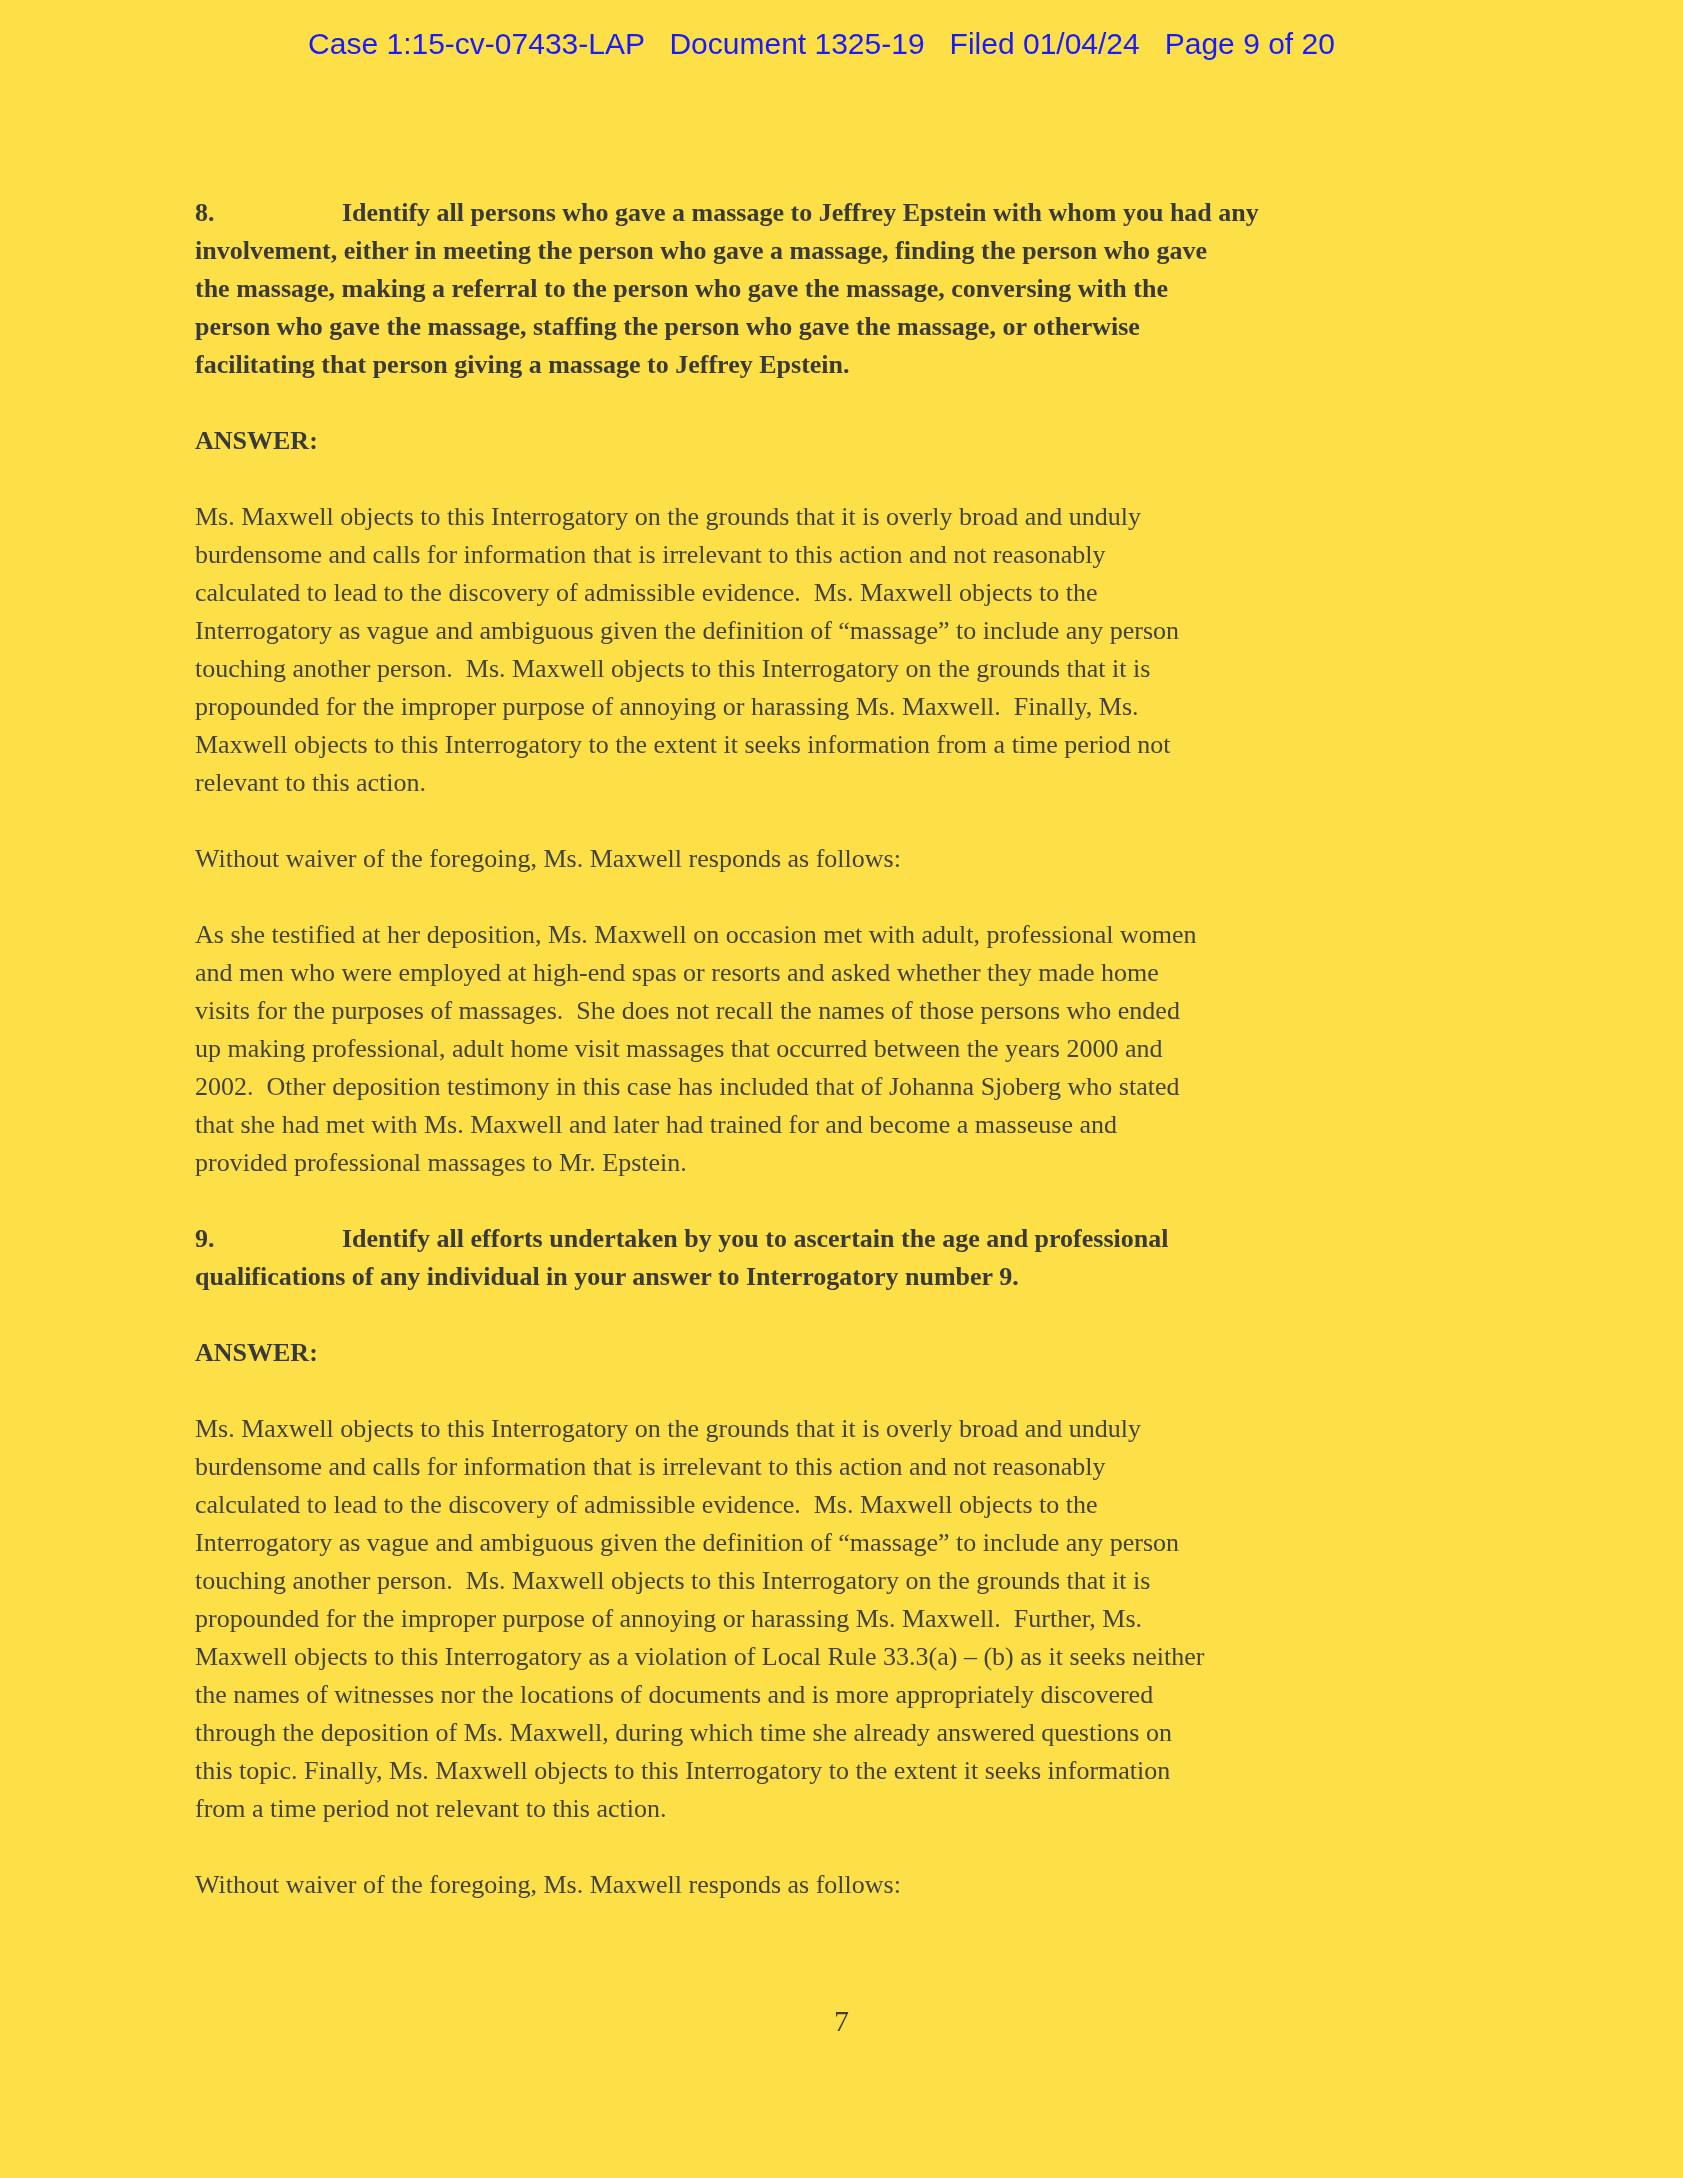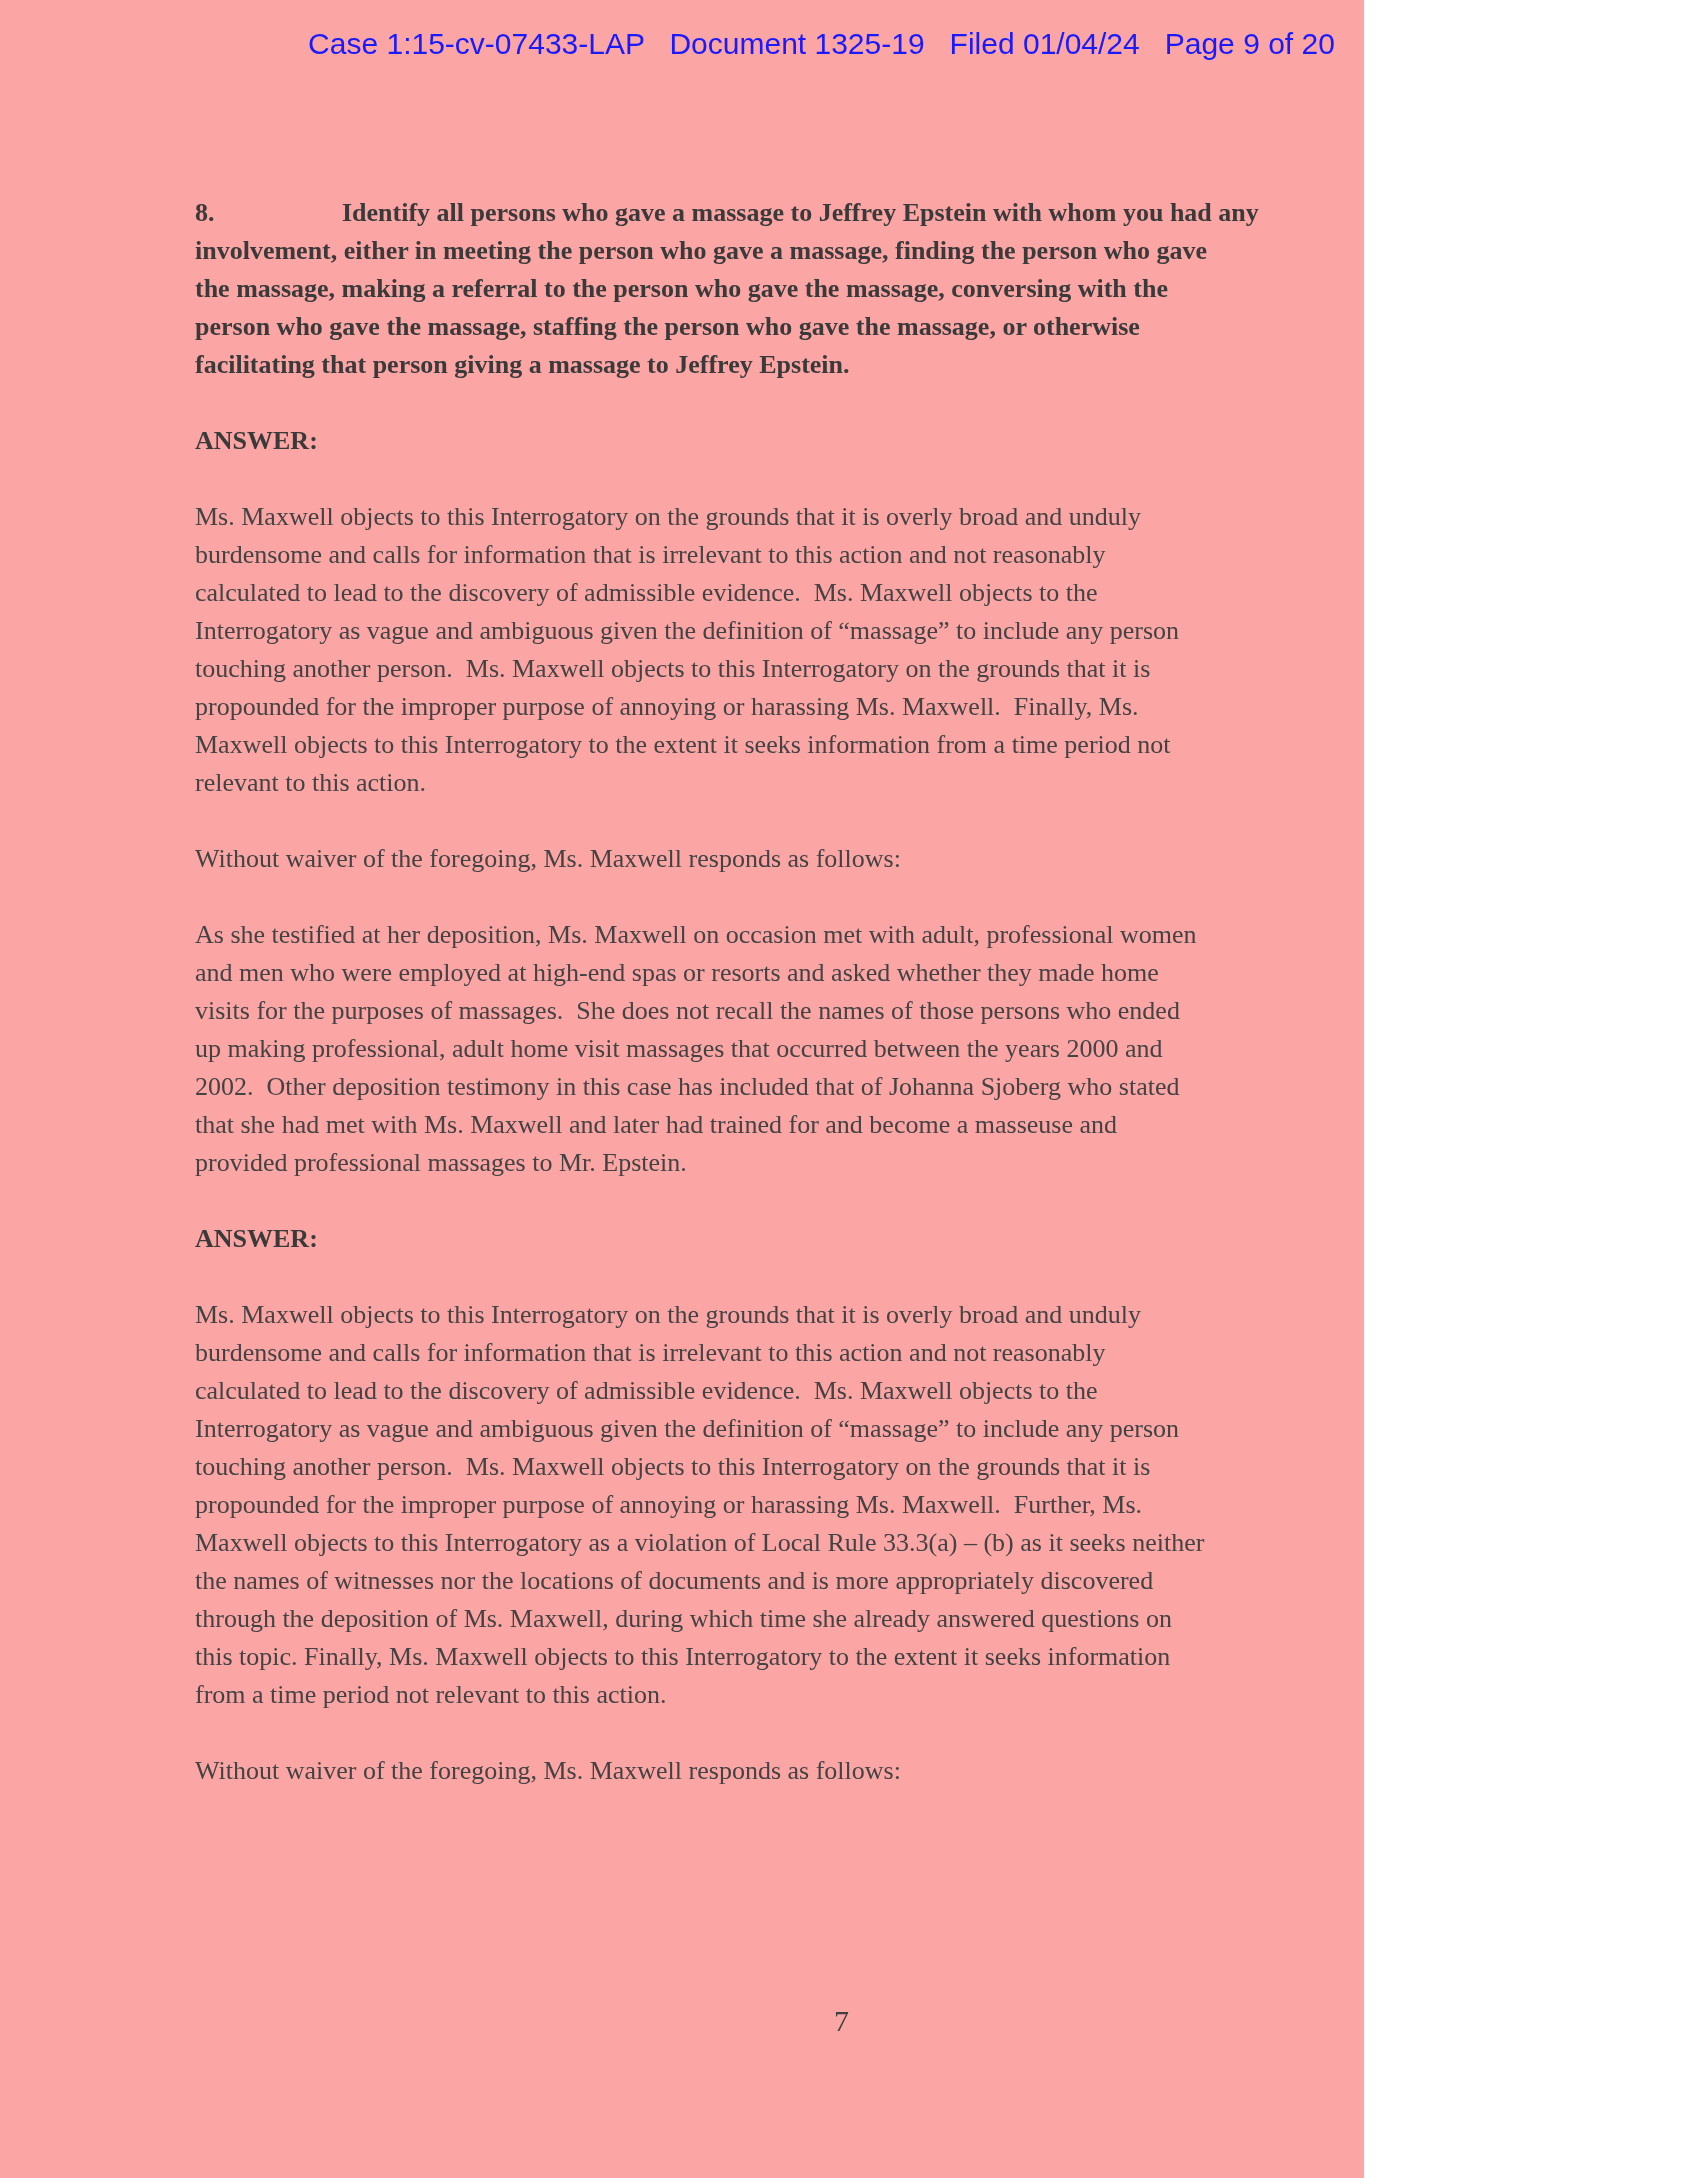--- a/index.html
+++ b/index.html
@@ -2,23 +2,23 @@
 <html><head>
 <meta charset="utf-8">
 <style>
   html, body {
     margin: 0;
     padding: 0;
     background: #ffffff;
   }
   .page {
     position: relative;
-    width: 1364px;
+    width: 1683px;
     height: 2178px;
-    background: #fca5a5;
+    background: #fde047;
     overflow: hidden;
     font-family: "Liberation Serif", serif;
     color: #3f3f3f;
   }
   .case-stamp {
     position: absolute;
     top: 26px;
     left: 0;
     width: 1643px;
     text-align: center;
@@ -93,20 +93,22 @@
     <p>Without waiver of the foregoing, Ms. Maxwell responds as follows:</p>
 
     <p>As she testified at her deposition, Ms. Maxwell on occasion met with adult, professional women
 and men who were employed at high-end spas or resorts and asked whether they made home
 visits for the purposes of massages.  She does not recall the names of those persons who ended
 up making professional, adult home visit massages that occurred between the years 2000 and
 2002.  Other deposition testimony in this case has included that of Johanna Sjoberg who stated
 that she had met with Ms. Maxwell and later had trained for and become a masseuse and
 provided professional massages to Mr. Epstein.</p>
 
+    <p class="question"><span class="qnum">9.</span><span>Identify all efforts undertaken by you to ascertain the age and professional
+qualifications of any individual in your answer to Interrogatory number 9.</span></p>
 
     <p class="answer-label">ANSWER:</p>
 
     <p>Ms. Maxwell objects to this Interrogatory on the grounds that it is overly broad and unduly
 burdensome and calls for information that is irrelevant to this action and not reasonably
 calculated to lead to the discovery of admissible evidence.  Ms. Maxwell objects to the
 Interrogatory as vague and ambiguous given the definition of “massage” to include any person
 touching another person.  Ms. Maxwell objects to this Interrogatory on the grounds that it is
 propounded for the improper purpose of annoying or harassing Ms. Maxwell.  Further, Ms.
 Maxwell objects to this Interrogatory as a violation of Local Rule 33.3(a) – (b) as it seeks neither

